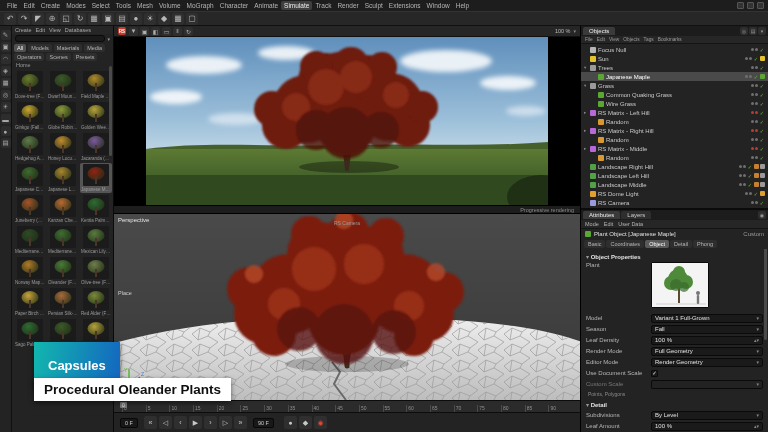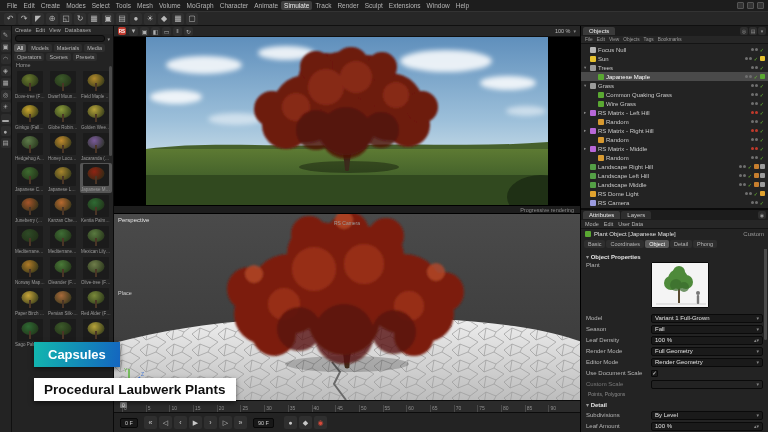--- a/index.html
+++ b/index.html
@@ -82,21 +82,21 @@
 .plabel{width:62px;color:#b5b5b5;white-space:nowrap;overflow:hidden;flex:none}
 .plabel.dim{color:#777}
 .pfield{flex:1;background:#1a1a1a;border:1px solid #0a0a0a;border-radius:2px;height:9px;display:flex;align-items:center;padding:0 3px;color:#e0e0e0;min-width:0}
 .pfield .dd{margin-left:auto;color:#888;font-size:5px}
 .pfield.dis{color:#666;background:#222}
 .pcheck{width:7px;height:7px;background:#1a1a1a;border:1px solid #0a0a0a;border-radius:1px;color:#e8e8e8;font-size:5.5px;display:flex;align-items:center;justify-content:center}
 .preview-row{height:50px;align-items:flex-start}
 .preview-box{width:58px;height:46px;background:#f2f2f2;border:1px solid #0a0a0a;border-radius:1px;overflow:hidden}
 .geo-info{color:#8a8a8a;font-size:5px;padding:1px 0 1px 2px}
 .vscroll{position:absolute;right:1px;width:3px;background:#4a4a4a;border-radius:2px}
-.badge-capsules{position:absolute;left:34px;top:342px;background:linear-gradient(100deg,#12b7ae,#1465c0);color:#fff;font-weight:bold;font-size:13px;padding:5px 14px;z-index:20;box-shadow:0 2px 5px rgba(0,0,0,.5)}
+.badge-capsules{position:absolute;left:34px;top:342px;background:linear-gradient(100deg,#12b7ae,#1465c0);color:#fff;font-weight:bold;font-size:13px;padding:16px 14px;z-index:20;box-shadow:0 2px 5px rgba(0,0,0,.5)}
 .banner-title{position:absolute;left:34px;top:378px;background:#fff;color:#101010;font-weight:bold;font-size:13.5px;padding:4px 10px;z-index:20;box-shadow:0 2px 5px rgba(0,0,0,.5)}
 </style>
 </head>
 <body>
 
 <div class="menubar">
   <span id="menubar-items" style="display:flex">
       <span class="menu-item">File</span>
       <span class="menu-item">Edit</span>
       <span class="menu-item">Create</span>
@@ -911,13 +911,13 @@
               <span class="dd">▴▾</span>
             </div>
         </div>
       </div>
       <div class="vscroll" style="top:50px;height:80px"></div>
     </div>
   </div>
 </div>
 
 <div class="badge-capsules">Capsules</div>
-<div class="banner-title">Procedural Laubwerk Plants</div>
+<div class="banner-title">Procedural Oleander Plants</div>
 
 </body></html>

